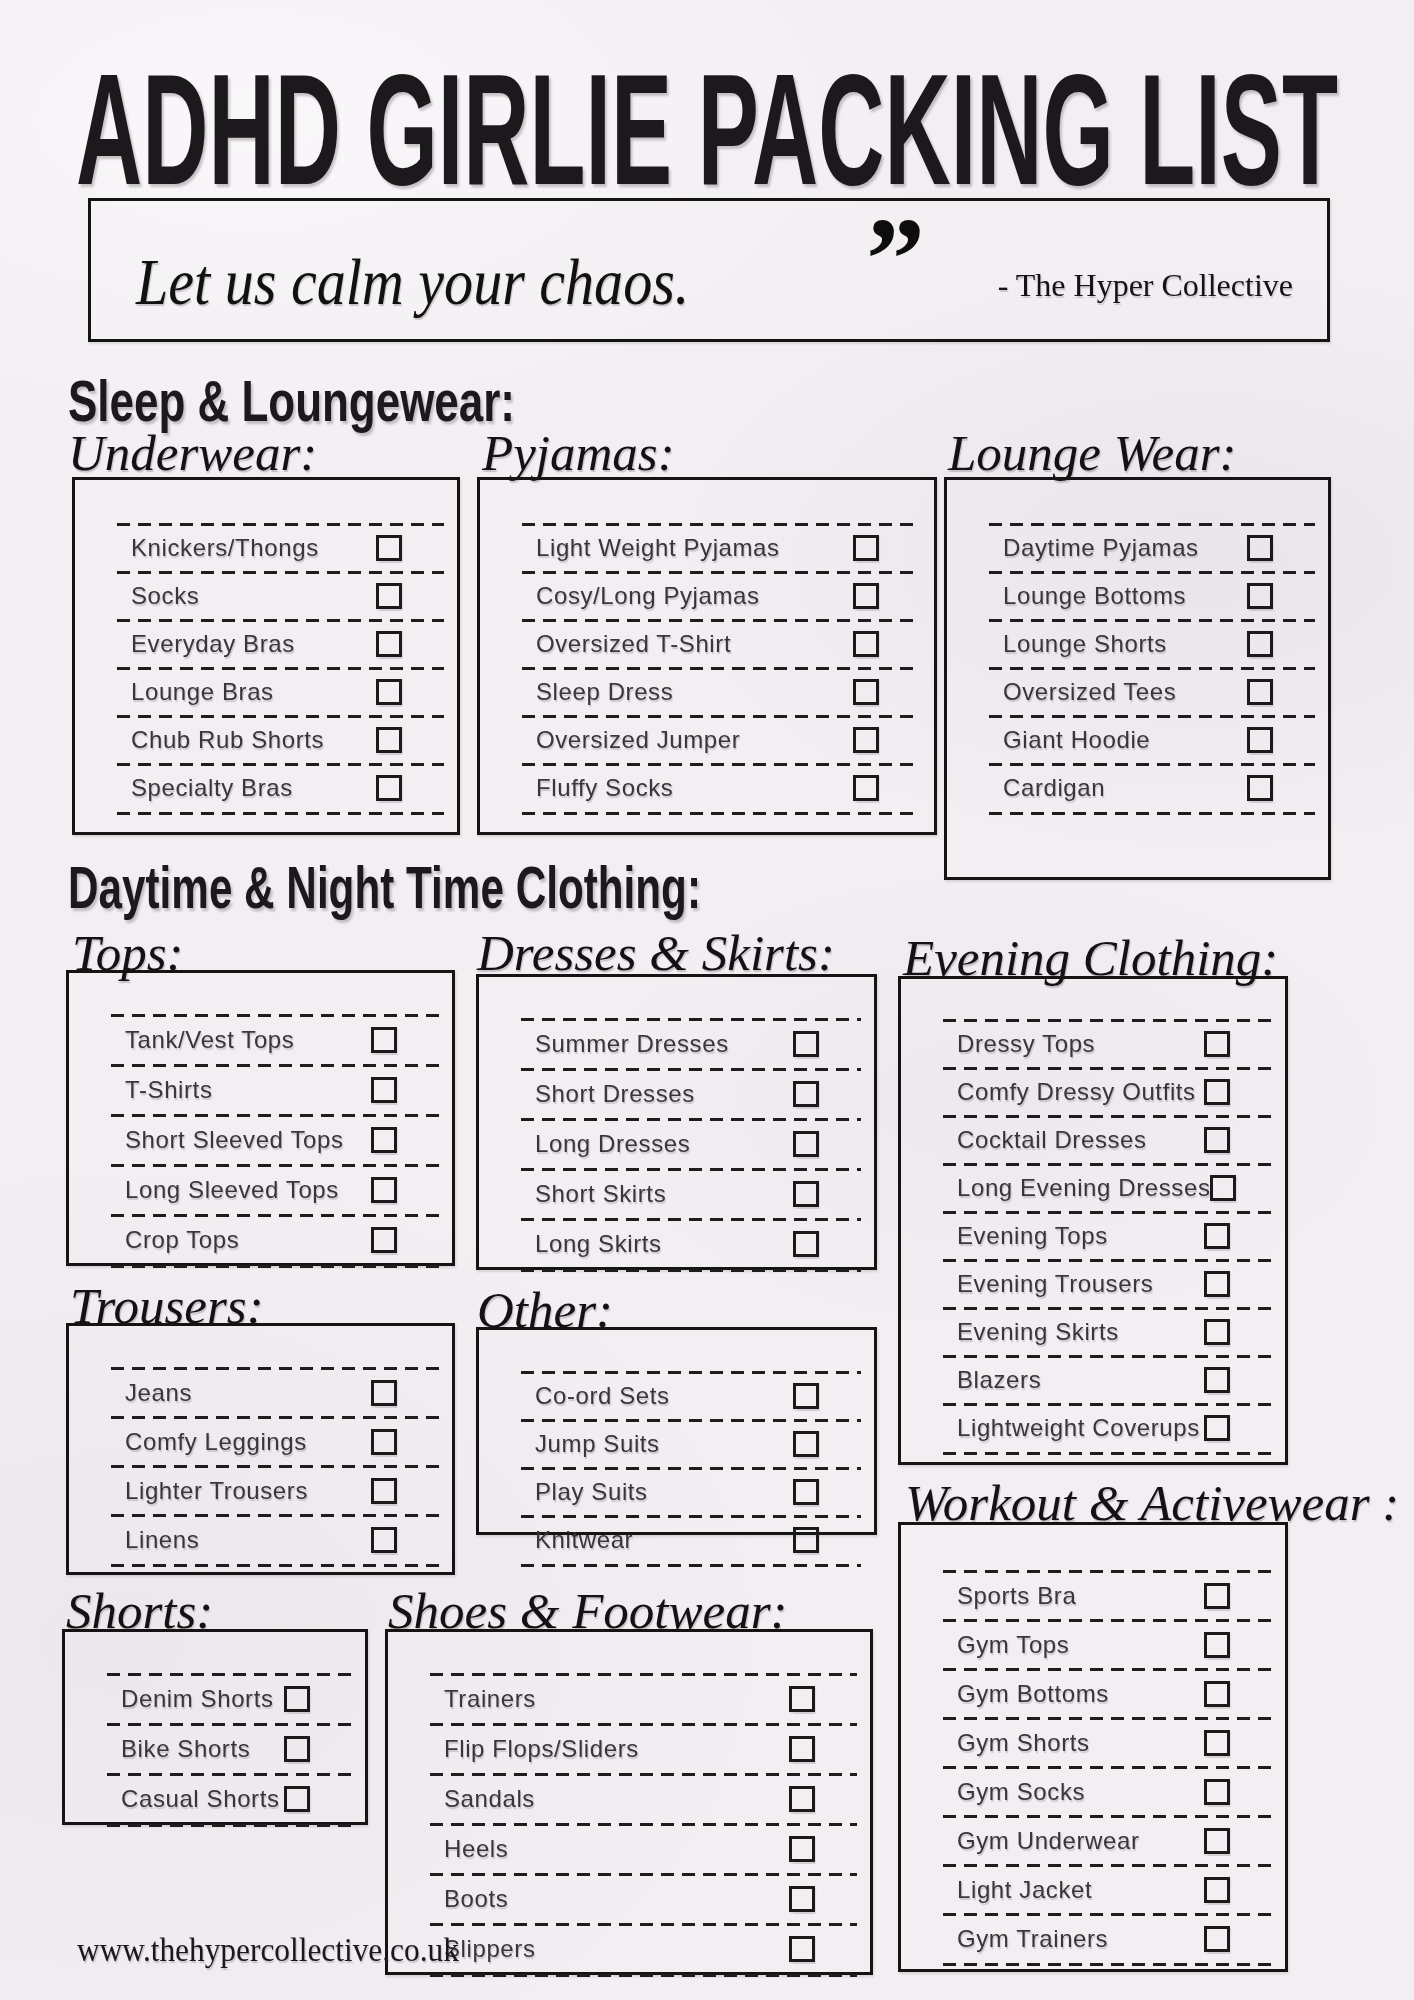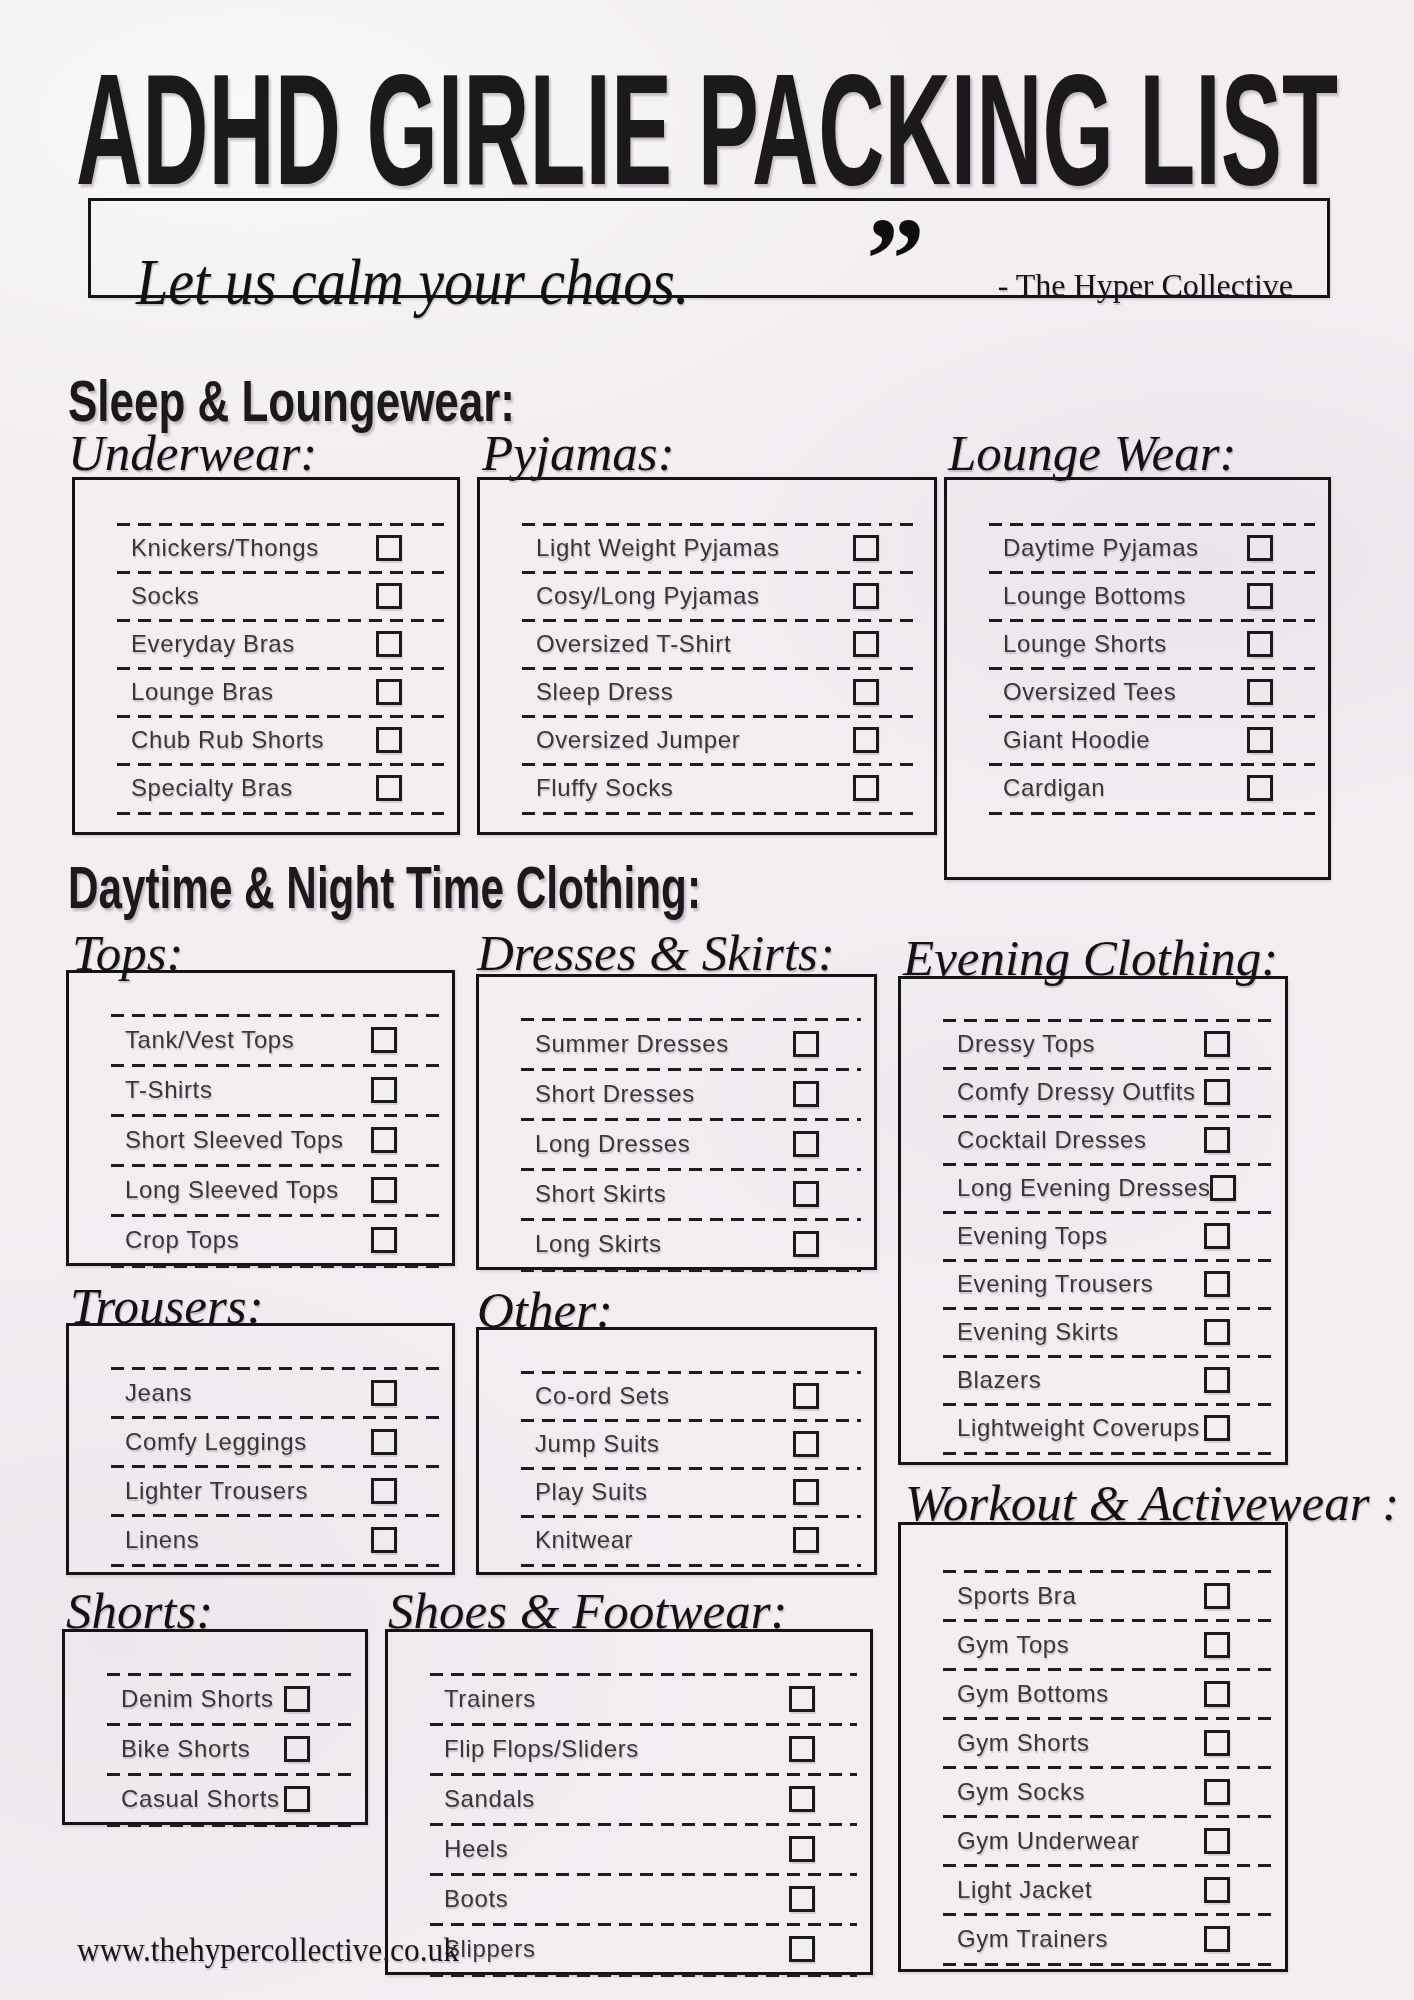--- a/index.html
+++ b/index.html
@@ -10,21 +10,21 @@
       radial-gradient(1200px 600px at 18% 6%, rgba(255,255,255,0.55), transparent 60%),
       radial-gradient(900px 500px at 85% 28%, rgba(125,105,125,0.07), transparent 60%),
       radial-gradient(1100px 800px at 8% 82%, rgba(125,105,125,0.05), transparent 62%),
       radial-gradient(700px 400px at 70% 55%, rgba(125,105,125,0.045), transparent 60%),
       #f2eef2;
   }
   .hdr-svg{position:absolute;filter:drop-shadow(2px 3px 1px rgba(70,60,70,0.28));}
   .hdr-svg text{font-family:"Liberation Sans",sans-serif;font-weight:700;fill:#1c191c;}
 
   .quote-box{
-    position:absolute;left:88px;top:198px;width:1242px;height:100px;
+    position:absolute;left:88px;top:198px;width:1242px;height:144px;
     border:3px solid #141414;box-sizing:border-box;background:transparent;
     box-shadow:1px 2px 2px rgba(70,60,70,0.15);
   }
   .quote-text{
     position:absolute;left:45px;top:48px;line-height:1;
     font-family:"Liberation Serif",serif;font-style:italic;
     font-size:66px;color:#111;white-space:nowrap;
     transform:scaleX(0.88);transform-origin:left top;
     text-shadow:1px 2px 1px rgba(70,60,70,0.25);
   }
@@ -354,21 +354,21 @@
         </div>
 
         <div class="row">
           <span class="item-label">Linens</span>
           <span class="checkbox"></span>
         </div>
       </div>
     <div class="end-dash"></div>
   </div>
 
-  <div class="box" style="left:476px;top:1327px;width:401px;height:248px;--pt:26px;--rh:48px">
+  <div class="box" style="left:476px;top:1327px;width:401px;height:208px;--pt:26px;--rh:48px">
     <div class="list">
 
         <div class="row">
           <span class="item-label">Co-ord Sets</span>
           <span class="checkbox"></span>
         </div>
 
         <div class="row">
           <span class="item-label">Jump Suits</span>
           <span class="checkbox"></span>

